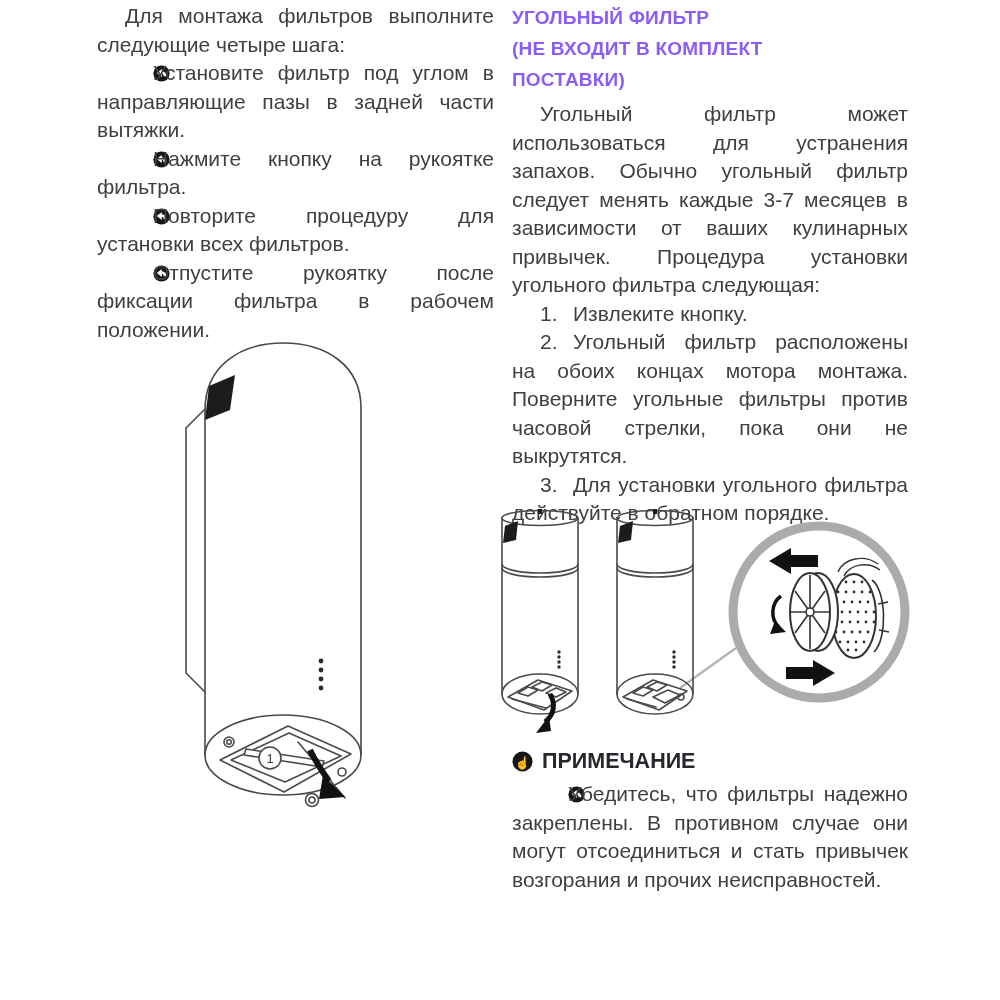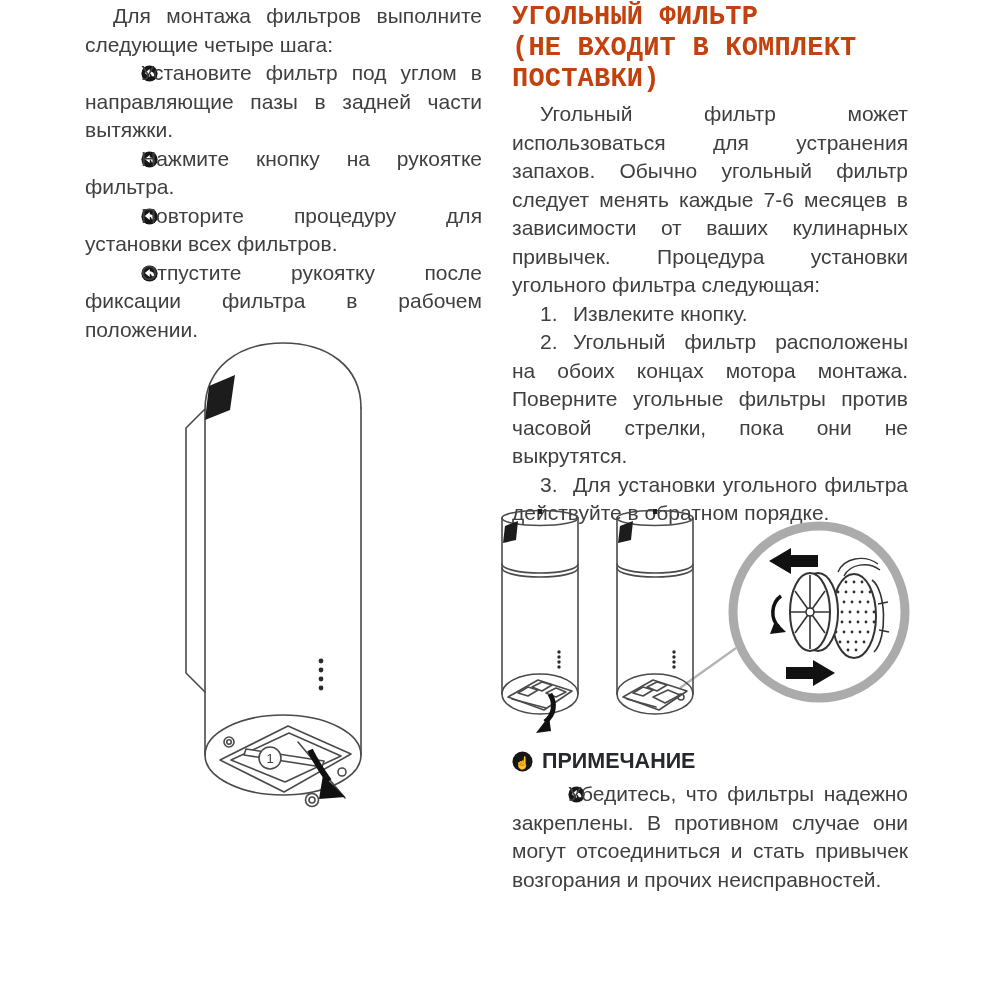--- a/index.html
+++ b/index.html
@@ -1,36 +1,36 @@
 <!DOCTYPE html>
 <html><head>
 <meta charset="utf-8">
 <style>
   html,body{margin:0;padding:0;background:#ffffff;}
   .page{position:relative;width:1000px;height:1000px;background:#ffffff;overflow:hidden;
         font-family:"Liberation Sans",sans-serif;}
   .col{position:absolute;}
   .para{margin:0;font-size:21px;line-height:28.5px;color:#3f3f3f;
         text-align:justify;text-indent:28px;}
-  .heading{margin:0 0 5px 0;font-size:27px;line-height:31px;font-weight:bold;
-           color:#c2410c;letter-spacing:.2px;white-space:pre-line;font-family:Liberation Mono, monospace;}
+  .heading{margin:0 0 5px 0;font-size:19px;line-height:31px;font-weight:bold;
+           color:#8b5cf6;letter-spacing:.2px;white-space:pre-line;}
   .bullet-icon{display:inline-block;width:17px;height:17px;vertical-align:-2px;margin-right:11px;}
   .step-num{display:inline-block;min-width:23px;margin-right:10px;text-indent:0;}
   .note-head{display:flex;align-items:center;gap:9px;margin:0 0 6px 0;
              font-size:21.5px;font-weight:bold;color:#26282d;}
   .note-icon{display:inline-block;width:21px;height:21px;}
   .fig{position:absolute;}
   .lineart{stroke:#4a4a4a;fill:none;stroke-width:1.6;stroke-linejoin:round;stroke-linecap:round;}
 </style>
 </head>
 <body>
 
 <div class="page">
 
-  <section class="col" style="left:85px;top:2px;width:397px;">
+  <section class="col" style="left:97px;top:2px;width:397px;">
     <p class="para">
       <span>Для монтажа фильтров выполните следующие четыре шага:</span>
     </p>
     <p class="para">
       <span class="bullet-icon"><svg width="17" height="17" viewBox="0 0 18 18">
             <circle cx="9" cy="9" r="8.6" fill="#161616"></circle>
             <path d="M4,8.4 L9.3,4.2 L9.3,6.7 C12.6,6.9 14.2,8.8 14.2,11.9 L11.3,11.9 C11.3,10.2 10.5,9.4 9.3,9.3 L9.3,12.6 Z" fill="#ffffff"></path>
           </svg></span><span>Установите фильтр под углом в направляющие пазы в задней части вытяжки.</span>
     </p>
     <p class="para">
@@ -92,21 +92,21 @@
       <path d="M212,420 C220,436 226,444 231,451" stroke="#111111" stroke-width="6" fill="none"></path>
       <polygon points="225,445 247,467 221,469" fill="#111111"></polygon>
     </g>
   </svg>
 
   <section class="col" style="left:512px;top:2px;width:396px;">
     <h1 class="heading">УГОЛЬНЫЙ ФИЛЬТР
 (НЕ ВХОДИТ В КОМПЛЕКТ
 ПОСТАВКИ)</h1>
     <p class="para">
-      <span>Угольный фильтр может использоваться для устранения запахов. Обычно угольный фильтр следует менять каждые 7-6 месяцев в зависимости от ваших кулинарных привычек. Процедура установки угольного фильтра следующая:</span>
+      <span>Угольный фильтр может использоваться для устранения запахов. Обычно угольный фильтр следует менять каждые 3-7 месяцев в зависимости от ваших кулинарных привычек. Процедура установки угольного фильтра следующая:</span>
     </p>
     <p class="para">
       <span class="step-num">1.</span><span>Извлеките кнопку.</span>
     </p>
     <p class="para">
       <span class="step-num">2.</span><span>Угольный фильтр расположены на обоих концах мотора монтажа. Поверните угольные фильтры против часовой стрелки, пока они не выкрутятся.</span>
     </p>
     <p class="para">
       <span class="step-num">3.</span><span>Для установки угольного фильтра действуйте в обратном порядке.</span>
     </p>

